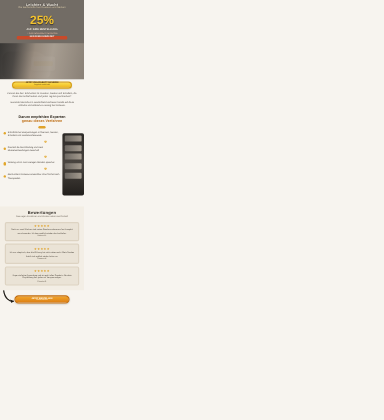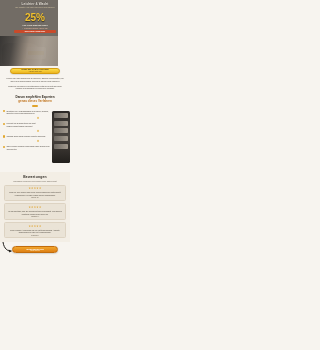--- a/index.html
+++ b/index.html
@@ -6,21 +6,21 @@
   html,body { width:70px; height:350px; }
   body {
     font-family:"Liberation Sans", sans-serif;
     background:#f7f4ef;
     overflow:hidden;
     position:relative;
   }
   .page { width:70px; height:350px; position:relative; overflow:hidden; background:#f7f4ef; }
 
   
-  .hero { position:relative; width:58px; height:66px; background:#8f8a83; overflow:hidden; }
+  .hero { position:relative; width:70px; height:66px; background:#8f8a83; overflow:hidden; }
   .hero-photo {
     position:absolute; inset:0;
     background:
       linear-gradient(160deg,#b9b2a8 0%,#9d968c 35%,#7d7token 60%,#6e6860 100%);
     background-color:#928c83;
   }
   .hero-photo:after{
     content:""; position:absolute; left:0; bottom:0; width:70px; height:30px;
     background:linear-gradient(100deg,#3b3a38 0%,#5d5955 18%,#c9b9a8 40%,#e3d6c6 60%,#b6aa9c 100%);
     opacity:.95;

